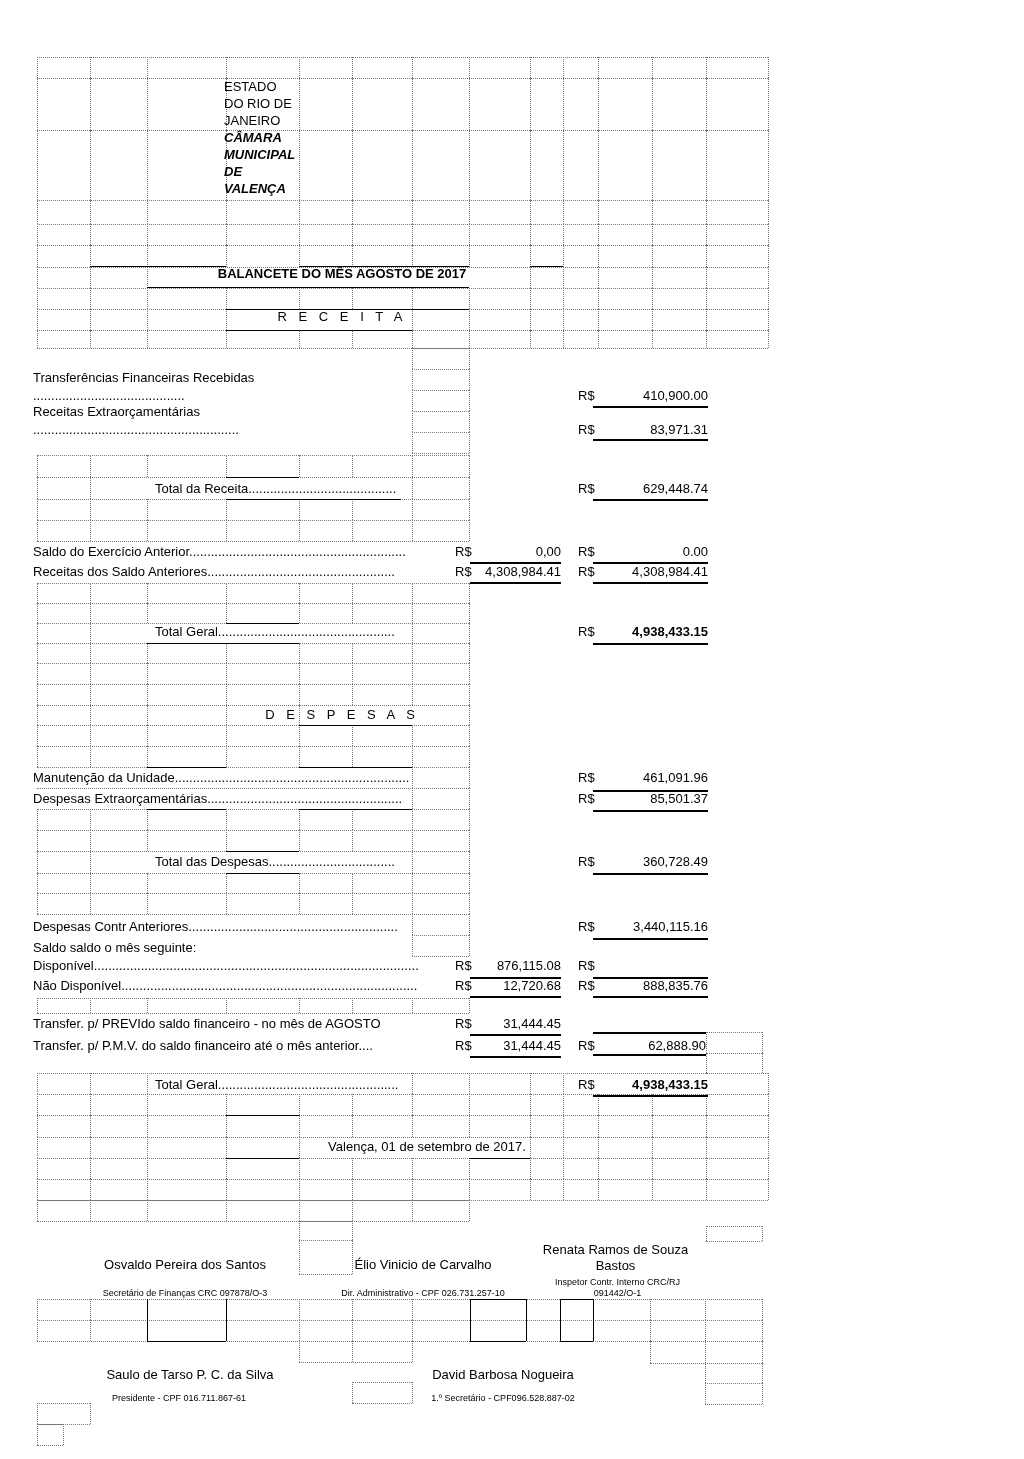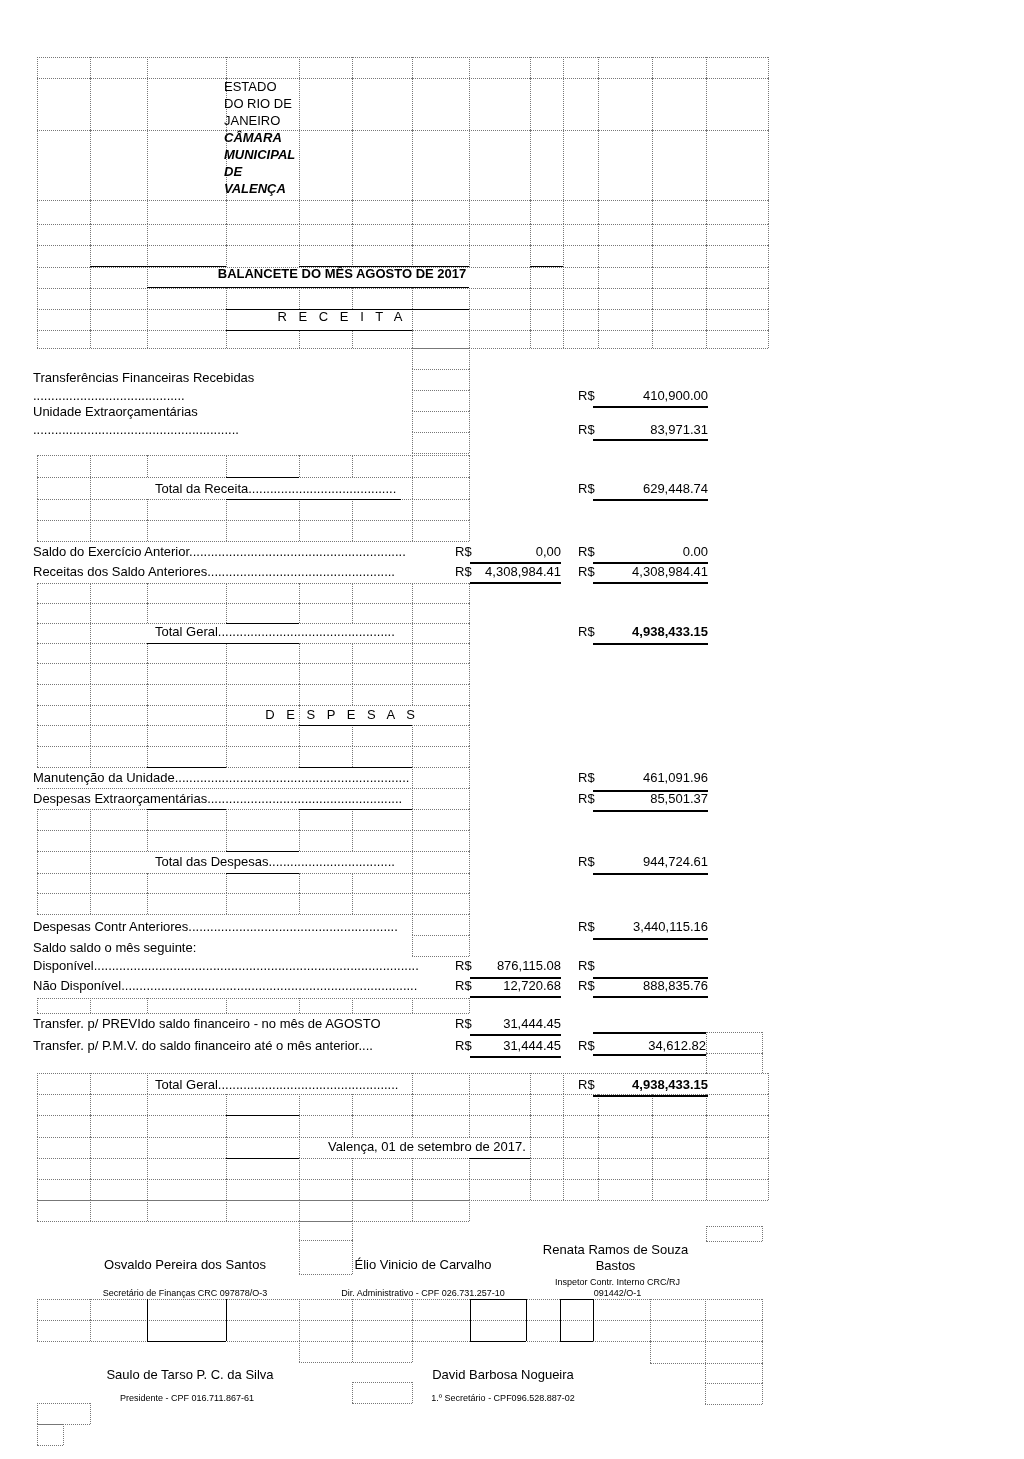--- a/index.html
+++ b/index.html
@@ -595,21 +595,21 @@
   </div>
 
   <div class="t b ctr" style="left:142px;top:267px;width:400px;">BALANCETE DO MÊS AGOSTO DE 2017</div>
   <div class="t ctr ls" style="left:142px;top:310px;width:400px;">R E C E I T A</div>
 
   <div class="t clip" style="left:33px;top:371px;width:385px;">Transferências Financeiras Recebidas</div>
   <div class="t clip" style="left:33px;top:389px;width:385px;">..........................................</div>
   <div class="t" style="left:578px;top:389px;">R$</div>
   <div class="t rt" style="left:592px;top:389px;width:116px;">410,900.00</div>
 
-  <div class="t clip" style="left:33px;top:405px;width:385px;">Unidade Extraorçamentárias</div>
+  <div class="t clip" style="left:33px;top:405px;width:385px;">Receitas Extraorçamentárias</div>
   <div class="t clip" style="left:33px;top:423px;width:385px;">.........................................................</div>
   <div class="t" style="left:578px;top:423px;">R$</div>
   <div class="t rt" style="left:592px;top:423px;width:116px;">83,971.31</div>
 
   <div class="t clip" style="left:155px;top:482px;width:260px;">Total da Receita.........................................</div>
   <div class="t" style="left:578px;top:482px;">R$</div>
   <div class="t rt" style="left:592px;top:482px;width:116px;">629,448.74</div>
 
   <div class="t clip" style="left:33px;top:545px;width:385px;">Saldo do Exercício Anterior............................................................</div>
   <div class="t" style="left:455px;top:545px;">R$</div>
@@ -632,21 +632,21 @@
   <div class="t clip" style="left:33px;top:771px;width:385px;">Manutenção da Unidade.................................................................</div>
   <div class="t" style="left:578px;top:771px;">R$</div>
   <div class="t rt" style="left:592px;top:771px;width:116px;">461,091.96</div>
 
   <div class="t clip" style="left:33px;top:792px;width:385px;">Despesas Extraorçamentárias......................................................</div>
   <div class="t" style="left:578px;top:792px;">R$</div>
   <div class="t rt" style="left:592px;top:792px;width:116px;">85,501.37</div>
 
   <div class="t clip" style="left:155px;top:855px;width:260px;">Total das Despesas...................................</div>
   <div class="t" style="left:578px;top:855px;">R$</div>
-  <div class="t rt" style="left:592px;top:855px;width:116px;">944,724.61</div>
+  <div class="t rt" style="left:592px;top:855px;width:116px;">360,728.49</div>
 
   <div class="t clip" style="left:33px;top:920px;width:385px;">Despesas Contr Anteriores..........................................................</div>
   <div class="t" style="left:578px;top:920px;">R$</div>
   <div class="t rt" style="left:592px;top:920px;width:116px;">3,440,115.16</div>
 
   <div class="t" style="left:33px;top:941px;">Saldo saldo o mês seguinte:</div>
 
   <div class="t clip" style="left:33px;top:959px;width:385px;">Disponível........................................................................................................</div>
   <div class="t" style="left:455px;top:959px;">R$</div>
   <div class="t rt" style="left:468px;top:959px;width:93px;">876,115.08</div>
@@ -660,35 +660,35 @@
   <div class="t rt" style="left:592px;top:979px;width:116px;">888,835.76</div>
 
   <div class="t clip" style="left:33px;top:1017px;width:400px;">Transfer. p/ PREVIdo saldo financeiro - no mês de AGOSTO</div>
   <div class="t" style="left:455px;top:1017px;">R$</div>
   <div class="t rt" style="left:468px;top:1017px;width:93px;">31,444.45</div>
 
   <div class="t clip" style="left:33px;top:1039px;width:400px;">Transfer. p/ P.M.V. do saldo financeiro até o mês anterior....</div>
   <div class="t" style="left:455px;top:1039px;">R$</div>
   <div class="t rt" style="left:468px;top:1039px;width:93px;">31,444.45</div>
   <div class="t" style="left:578px;top:1039px;">R$</div>
-  <div class="t rt" style="left:592px;top:1039px;width:114px;">34,612.82</div>
+  <div class="t rt" style="left:592px;top:1039px;width:114px;">62,888.90</div>
 
   <div class="t clip" style="left:155px;top:1078px;width:260px;">Total Geral..................................................</div>
   <div class="t" style="left:578px;top:1078px;">R$</div>
   <div class="t rt b" style="left:592px;top:1078px;width:116px;">4,938,433.15</div>
 
   <div class="t ctr" style="left:302px;top:1140px;width:250px;">Valença, 01 de setembro de 2017.</div>
 
   <div class="t ctr" style="left:60px;top:1258px;width:250px;">Osvaldo Pereira dos Santos</div>
   <div class="t ctr sm" style="left:60px;top:1288px;width:250px;">Secretário de Finanças CRC 097878/O-3</div>
 
   <div class="t ctr" style="left:323px;top:1258px;width:200px;">Élio Vinicio de Carvalho</div>
   <div class="t ctr sm" style="left:308px;top:1288px;width:230px;">Dir. Administrativo - CPF 026.731.257-10</div>
 
   <div class="t ctr wrap" style="left:528px;top:1242px;width:175px;line-height:16px;">Renata Ramos de Souza Bastos</div>
   <div class="t ctr sm wrap" style="left:545px;top:1277px;width:145px;line-height:11px;">Inspetor Contr. Interno CRC/RJ 091442/O-1</div>
 
   <div class="t ctr" style="left:75px;top:1368px;width:230px;">Saulo de Tarso P. C. da Silva</div>
-  <div class="t ctr sm" style="left:72px;top:1393px;width:230px;">Presidente - CPF 016.711.867-61</div>
+  <div class="t ctr sm" style="left:64px;top:1393px;width:230px;">Presidente - CPF 016.711.867-61</div>
 
   <div class="t ctr" style="left:398px;top:1368px;width:210px;">David Barbosa Nogueira</div>
   <div class="t ctr sm" style="left:398px;top:1393px;width:210px;">1.º Secretário - CPF096.528.887-02</div>
 </div>
 
 </body></html>

